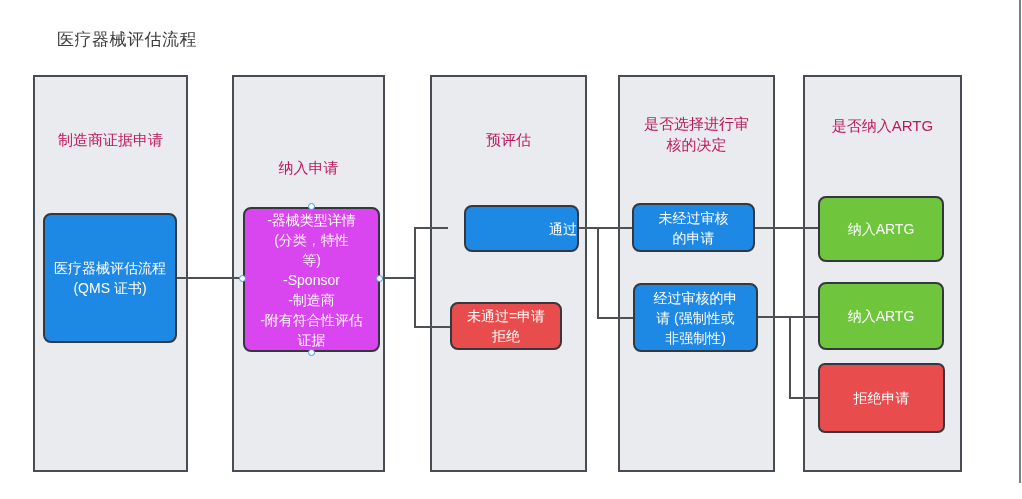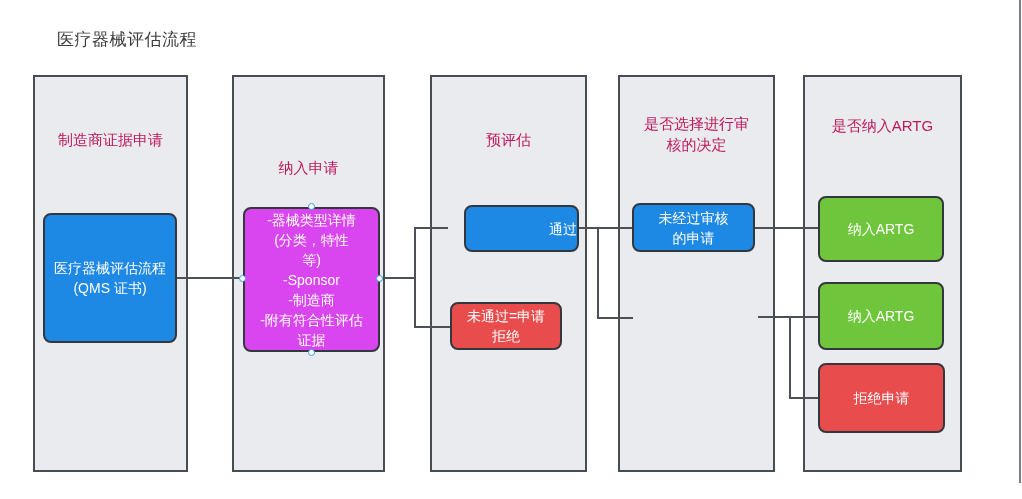--- a/index.html
+++ b/index.html
@@ -95,27 +95,32 @@
     <span>通过</span>
   </div>
   <div class="node" style="left: 450px; top: 302px; width: 112px; height: 48px; background: rgb(233, 76, 76);">
     <span>未通过=申请
 拒绝</span>
   </div>
   <div class="node" style="left: 632px; top: 203px; width: 123px; height: 49px; background: rgb(30, 136, 229);">
     <span>未经过审核
 的申请</span>
   </div>
+  <div class="node" style="left: 633px; top: 283px; width: 125px; height: 69px; background: rgb(30, 136, 229);">
+    <span>经过审核的申
+请 (强制性或
+非强制性)</span>
+  </div>
   <div class="node" style="left: 818px; top: 196px; width: 126px; height: 66px; background: rgb(111, 198, 60);">
     <span>纳入ARTG</span>
   </div>
   <div class="node" style="left: 818px; top: 282px; width: 126px; height: 68px; background: rgb(111, 198, 60);">
     <span>纳入ARTG</span>
   </div>
-  <div class="node" style="left: 818px; top: 363px; width: 127px; height: 70px; background: rgb(233, 76, 76);">
+  <div class="node" style="left: 818px; top: 363px; width: 127px; height: 70px; background: rgb(233, 76, 76); border-radius: 7px;">
     <span>拒绝申请</span>
   </div>
 
   <div class="dot" style="left:308px; top:203px;"></div>
   <div class="dot" style="left:308px; top:349px;"></div>
   <div class="dot" style="left:239px; top:275px;"></div>
   <div class="dot" style="left:376px; top:275px;"></div>
 
   <div class="canvas-edge"></div>
 

